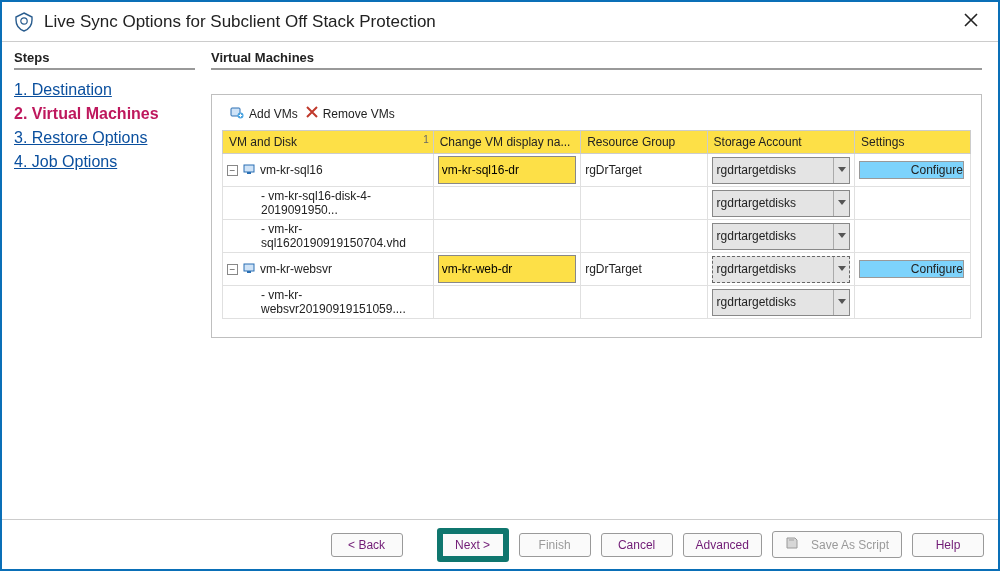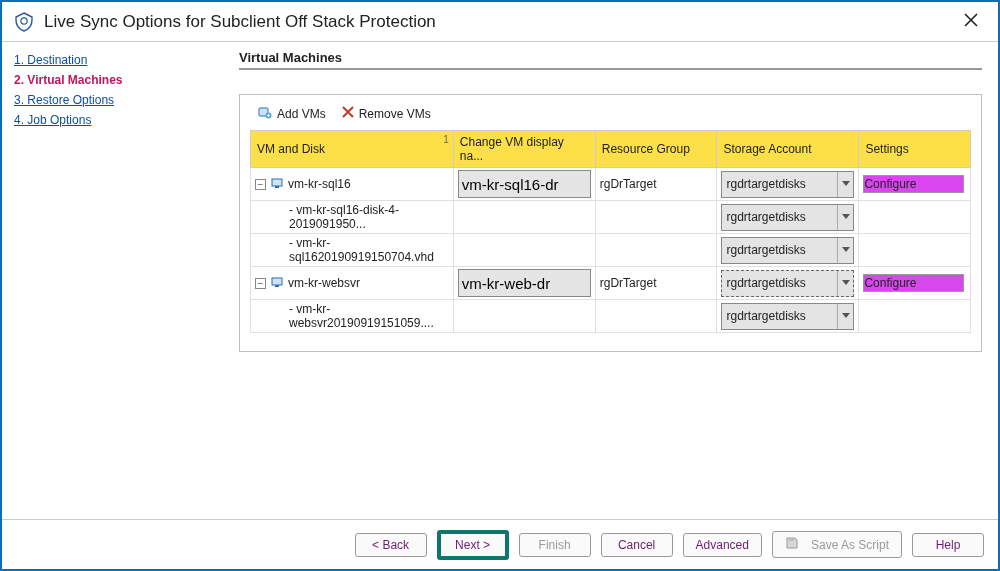--- a/index.html
+++ b/index.html
@@ -13,63 +13,63 @@
 .titlebar {
   height: 40px; display: flex; align-items: center;
   padding: 0 12px; border-bottom: 1px solid #ccc;
 }
 .titlebar .app-icon { width: 20px; height: 20px; margin-right: 10px; }
 .titlebar .title { font-size: 17px; color: #222; flex: 1; }
 .titlebar .close { font-size: 18px; color: #222; cursor: pointer; padding: 4px 8px; }
 .body { flex: 1; display: flex; overflow: hidden; }
 .sidebar { width: 205px; padding: 8px 12px; }
 .sidebar-header { font-size: 13px; font-weight: bold; border-bottom: 2px solid #999; padding-bottom: 3px; margin-bottom: 8px; color: #222; }
-.step-link { font-size: 12px; color: #0a4f9e; text-decoration: underline; padding: 3px 0; cursor: pointer; display: block; }
+.step-link { font-size: 16px; color: #0a4f9e; text-decoration: underline; padding: 3px 0; cursor: pointer; display: block; }
 .step-link.active { font-weight: bold; color: #be185d; text-decoration: none; }
-.main { flex: 1; padding: 8px 16px 8px 4px; display: flex; flex-direction: column; margin-left: 28px; }
+.main { flex: 1; padding: 8px 16px 8px 4px; display: flex; flex-direction: column; }
 .panel-header { font-size: 13px; font-weight: bold; border-bottom: 2px solid #999; padding-bottom: 3px; color: #222; }
 .panel-inner {
   margin-top: 24px;
   border: 1px solid #bfbfbf;
   padding: 10px 10px 18px 10px;
 }
-.toolbar { display: flex; gap: 16px; padding: 0 0 8px 8px; }
+.toolbar { display: flex; gap: 8px; padding: 0 0 8px 8px; }
 .tool-action { display: inline-flex; align-items: center; gap: 5px; font-size: 12px; color: #222; cursor: pointer; }
 .tbl { width: 100%; border-collapse: collapse; font-size: 12px; }
 .tbl th { background: #fde047; border: 1px solid #ccc; text-align: left; font-weight: normal; padding: 4px 6px; color: #222; position: relative; }
 .tbl th .sort-ind { position: absolute; right: 4px; top: 3px; font-size: 10px; color: #666; }
 .tbl td { border: 1px solid #e0e0e0; padding: 2px 4px; color: #222; height: 22px; vertical-align: middle; }
 .vm-cell { display: flex; align-items: center; gap: 5px; }
 .indent1 { padding-left: 34px; }
 .collapse-box { width: 11px; height: 11px; border: 1px solid #888; font-size: 10px; line-height: 9px; text-align: center; color: #555; cursor: pointer; background: #fff; }
 .disk-icon { width: 12px; height: 12px; }
-.txt-input { width: 100%; border: 1px solid #888; font-size: 15px; padding: 13px 3px; height: 18px; background: #e5e5e5; }
+.txt-input { width: 100%; border: 1px solid #888; font-size: 12px; padding: 13px 3px; height: 18px; background: #fde047; }
 .dd {
   display: flex; align-items: center; justify-content: space-between;
   border: 1px solid #888; background: #e4e4e4; height: 27px; padding: 0 0 0 4px;
   font-size: 12px; cursor: pointer;
 }
 .dd.dashed { border: 1px dashed #666; }
 .dd .chev { width: 16px; height: 100%; border-left: 1px solid #aaa; display: flex; align-items: center; justify-content: center; }
 .dd .chev svg { width: 8px; height: 6px; }
 .cfg-btn {
-  width: 98%; height: 18px; background: #d946ef; border: 1px solid #999;
-  font-size: 12px; cursor: pointer; text-align: left; line-height: 16px;
+  width: 98%; height: 18px; background: #7dd3fc; border: 1px solid #999;
+  font-size: 12px; cursor: pointer; text-align: right; line-height: 16px;
 }
 .footer {
   height: 50px; border-top: 1px solid #ccc;
   display: flex; align-items: center; justify-content: flex-end;
   gap: 10px; padding: 0 14px;
 }
 .btn {
   min-width: 72px; padding: 4px 12px; font-size: 12px;
   border: 1px solid #9a9a9a; background: #fafafa; border-radius: 3px;
   cursor: pointer; color: #701a75;
 }
-.btn.primary { border: 4px solid #0f766e; }
+.btn.primary { border: 6px solid #0f766e; margin-left: 24px; }
 .btn.disabled { color: #9a9a9a; cursor: default; }
 .btn.script { display: inline-flex; align-items: center; gap: 12px; min-width: 110px; }
 </style>
 </head>
 <body>
 
 <div class="window">
 
   <div class="titlebar">
     <span class="app-icon">
@@ -82,20 +82,21 @@
     <span class="close">
       <svg width="14" height="14" viewBox="0 0 14 14">
           <path d="M1 1 L13 13 M13 1 L1 13" stroke="#222" stroke-width="1.6"></path>
         </svg>
     </span>
   </div>
 
   <div class="body">
 
     <div class="sidebar">
+      <div class="sidebar-header">Steps</div>
       <a class="step-link">1. Destination</a>
       <a class="step-link active">2. Virtual Machines</a>
       <a class="step-link">3. Restore Options</a>
       <a class="step-link">4. Job Options</a>
     </div>
 
     <div class="main">
       <div class="panel-header">Virtual Machines</div>
 
       <div class="panel-inner">

